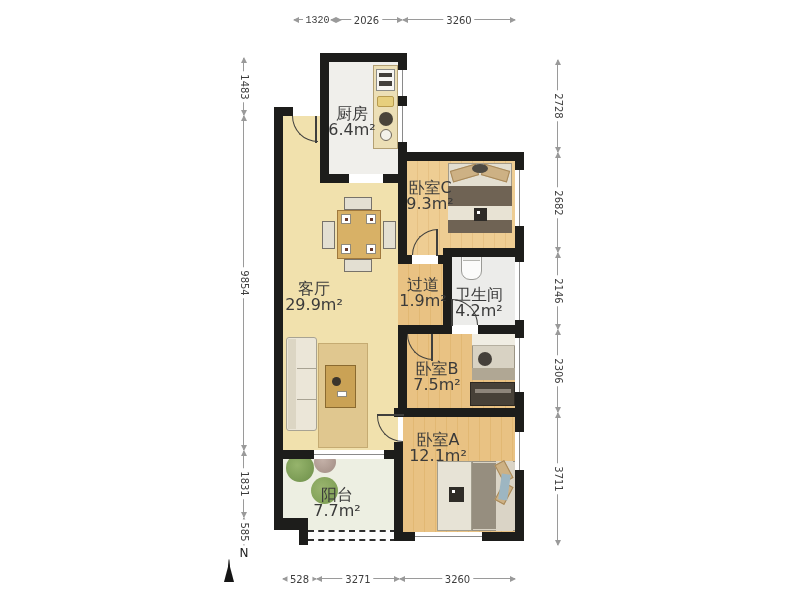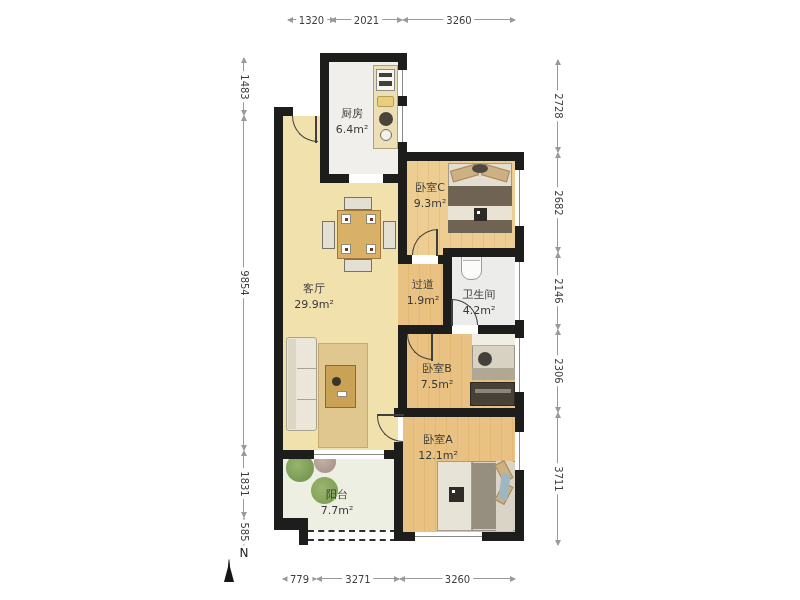--- a/index.html
+++ b/index.html
@@ -18,21 +18,21 @@
   
   .winV{position:absolute;z-index:6;background:linear-gradient(90deg,#fff 0,#fff 4px,#8a8a8a 4px,#8a8a8a 5px,#fff 5px,#fff 9px);}
   .winH{position:absolute;z-index:6;background:linear-gradient(180deg,#fff 0,#fff 4px,#8a8a8a 4px,#8a8a8a 5px,#fff 5px,#fff 9px);}
   
   .arc{position:absolute;z-index:6;box-sizing:border-box;}
   .leaf{position:absolute;z-index:6;background:#3f3f3d;}
   .dashedge{position:absolute;z-index:4;background:#fdfdfd;border-top:2px dashed #2e2e2e;border-bottom:2px dashed #2e2e2e;box-sizing:border-box;}
   
   .fur{position:absolute;z-index:2;box-sizing:border-box;}
   
-  .rlabel{position:absolute;z-index:8;transform:translateX(-50%);text-align:center;font-size:11px;line-height:16px;color:#3a3a3a;white-space:nowrap;}
+  .rlabel{position:absolute;z-index:8;transform:translateX(-50%);text-align:center;font-size:16px;line-height:16px;color:#3a3a3a;white-space:nowrap;}
   
   .dimh{position:absolute;height:12px;z-index:9;}
   .dimh .ln{position:absolute;left:0;right:0;top:6px;height:1px;background:#9a9a9a;}
   .dimh .a{position:absolute;width:0;height:0;border:3px solid transparent;}
   .dimh .al{left:-1px;top:3.5px;border-right:6px solid #9a9a9a;border-left:0;}
   .dimh .ar{right:-1px;top:3.5px;border-left:6px solid #9a9a9a;border-right:0;}
   .dimh .lb{position:absolute;left:50%;top:6.5px;transform:translate(-50%,-50%);background:#fff;padding:0 3px;font-size:10px;line-height:1.1;color:#3d3d3d;}
   .dimv{position:absolute;width:12px;z-index:9;}
   .dimv .ln{position:absolute;top:0;bottom:0;left:6px;width:1px;background:#9a9a9a;}
   .dimv .a{position:absolute;width:0;height:0;border:3px solid transparent;}
@@ -203,44 +203,44 @@
   </div>
   <div class="rlabel" style="left:438px;top:432px;">
     <span>卧室A</span><br>
     <span>12.1m²</span>
   </div>
   <div class="rlabel" style="left:337px;top:487px;">
     <span>阳台</span><br>
     <span>7.7m²</span>
   </div>
 
-  <div class="dimh" style="left:288px;top:13px;width:47px;">
+  <div class="dimh" style="left:294px;top:13px;width:47px;font-family:Liberation Mono, monospace;">
     <i class="ln"></i>
       <i class="a al"></i>
       <i class="a ar"></i>
       <span class="lb">1320</span>
   </div>
   <div class="dimh" style="left:331px;top:13px;width:71px;">
     <i class="ln"></i>
       <i class="a al"></i>
       <i class="a ar"></i>
-      <span class="lb">2021</span>
+      <span class="lb">2026</span>
   </div>
   <div class="dimh" style="left:403px;top:13px;width:112px;">
     <i class="ln"></i>
       <i class="a al"></i>
       <i class="a ar"></i>
       <span class="lb">3260</span>
   </div>
 
   <div class="dimh" style="left:283px;top:572px;width:33px;">
     <i class="ln"></i>
       <i class="a al"></i>
       <i class="a ar"></i>
-      <span class="lb">779</span>
+      <span class="lb">528</span>
   </div>
   <div class="dimh" style="left:317px;top:572px;width:82px;">
     <i class="ln"></i>
       <i class="a al"></i>
       <i class="a ar"></i>
       <span class="lb">3271</span>
   </div>
   <div class="dimh" style="left:400px;top:572px;width:115px;">
     <i class="ln"></i>
       <i class="a al"></i>

